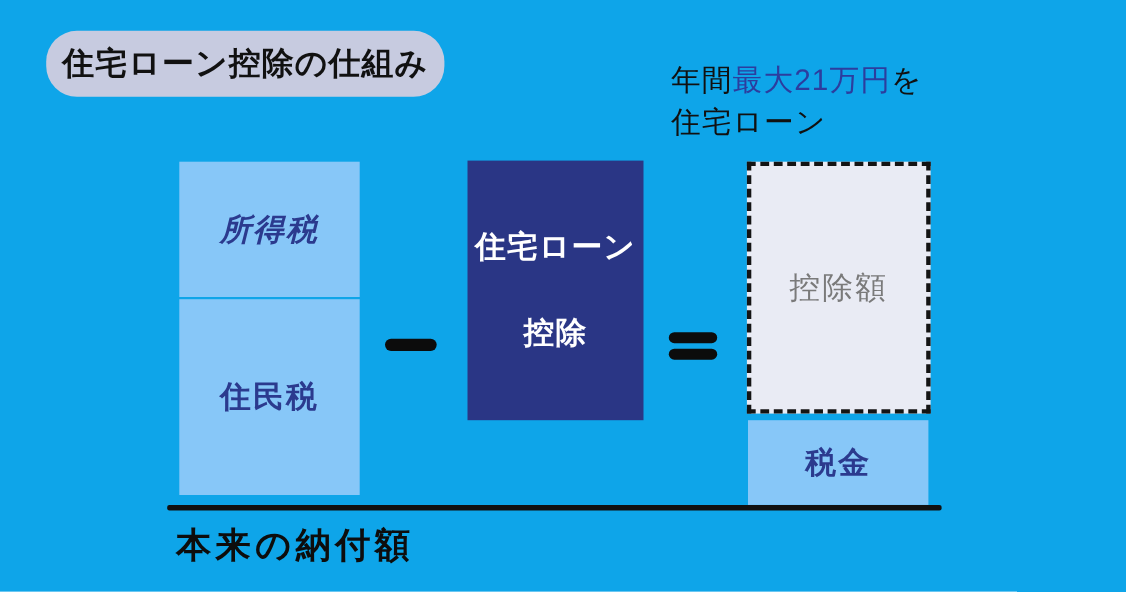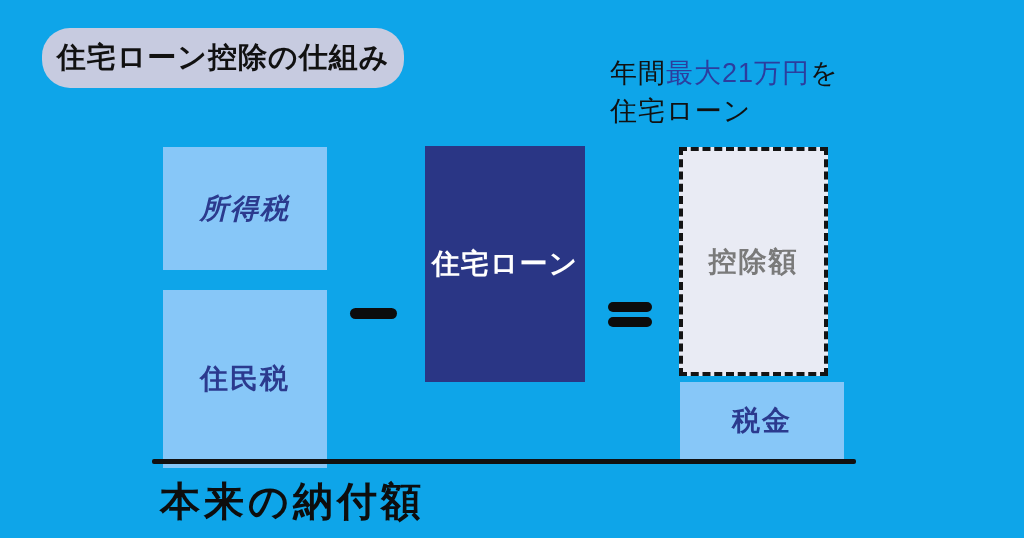--- a/index.html
+++ b/index.html
@@ -33,21 +33,21 @@
   .annotation .hl { color: #2c3d9e; }
 
   
   .blue-box {
     background: #87c7f8;
     display: flex; align-items: center; justify-content: center;
     color: #2b3a8e; font-size: 28px; font-weight: bold;
     letter-spacing: 2px;
   }
   .income-box   { left: 163px; top: 147px; width: 164px; height: 123px; font-style: italic; }
-  .resident-box { left: 163px; top: 290px; width: 164px; height: 178px; }
+  .resident-box { left: 163px; top: 272px; width: 164px; height: 178px; }
 
   
   .minus-bar {
     left: 350px; top: 308px; width: 47px; height: 11px;
     background: #0c0c0c; border-radius: 6px;
   }
   .equals-bar {
     left: 608px; width: 44px; height: 10px;
     background: #0c0c0c; border-radius: 5px;
   }
@@ -58,41 +58,41 @@
   .navy-box {
     left: 425px; top: 146px; width: 160px; height: 236px;
     background: #2a3685;
     display: flex; flex-direction: column; align-items: center; justify-content: center;
     color: #ffffff; font-size: 28px; font-weight: bold;
     line-height: 38px; letter-spacing: 1px; text-align: center; gap: 40px;
   }
 
   
   .dashed-box {
-    left: 679px; top: 147px; width: 149px; height: 229px;
+    left: 679px; top: 147px; width: 167px; height: 229px;
     background: #e9ebf4;
     border: 4px dashed #141414;
     display: flex; align-items: center; justify-content: center;
-    color: #7a7a7a; font-size: 28px; font-weight: bold;
+    color: #7a7a7a; font-size: 28px; font-weight: normal;
     letter-spacing: 2px;
   }
 
   
   .tax-box { left: 680px; top: 382px; width: 164px; height: 77px; }
 
   
   .baseline {
     left: 152px; top: 459px; width: 704px; height: 5px;
     background: #111111; border-radius: 2px;
   }
 
   
   .caption {
     top: 474px;
-    font-size: 40px; font-weight: bold; color: #0d0d0d;
+    font-size: 32px; font-weight: bold; color: #0d0d0d;
     letter-spacing: 4px; white-space: nowrap;
   }
   .caption-left  { left: 160px; }
   .caption-right { left: 662px; width: 204px; text-align: center; letter-spacing: 3px; }
 </style>
 </head>
 <body>
 
 <div class="canvas">
 
@@ -109,20 +109,21 @@
     <span>所得税</span>
   </div>
   <div class="abs blue-box resident-box">
     <span>住民税</span>
   </div>
 
   <div class="abs minus-bar"></div>
 
   <div class="abs navy-box">
     <div>住宅ローン</div>
+    <div>控除</div>
   </div>
 
   <div class="abs equals-bar equals-top"></div>
   <div class="abs equals-bar equals-bottom"></div>
 
   <div class="abs dashed-box">
     <span>控除額</span>
   </div>
   <div class="abs blue-box tax-box">
     <span>税金</span>

